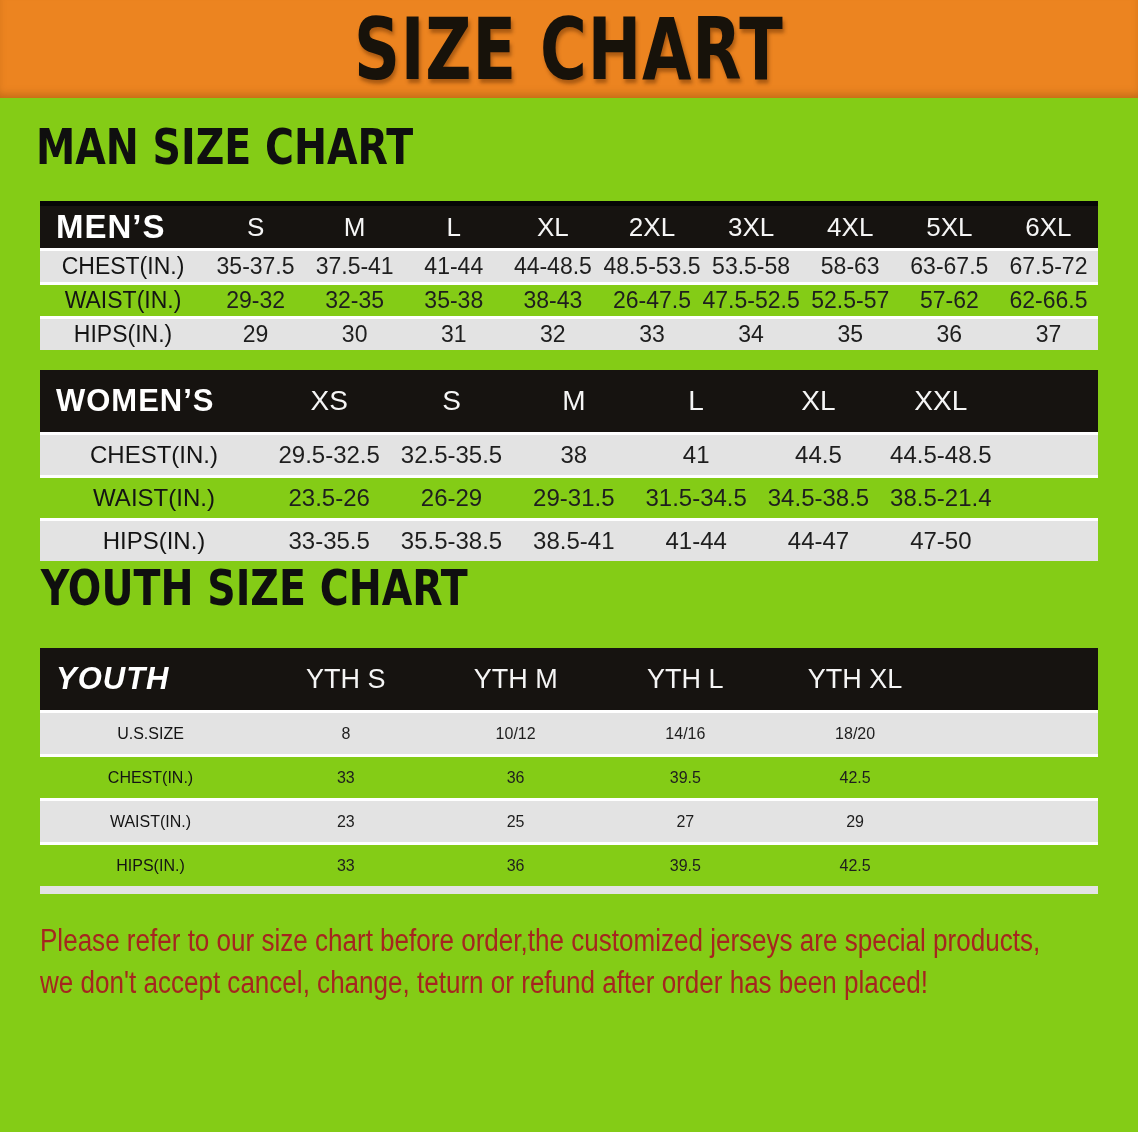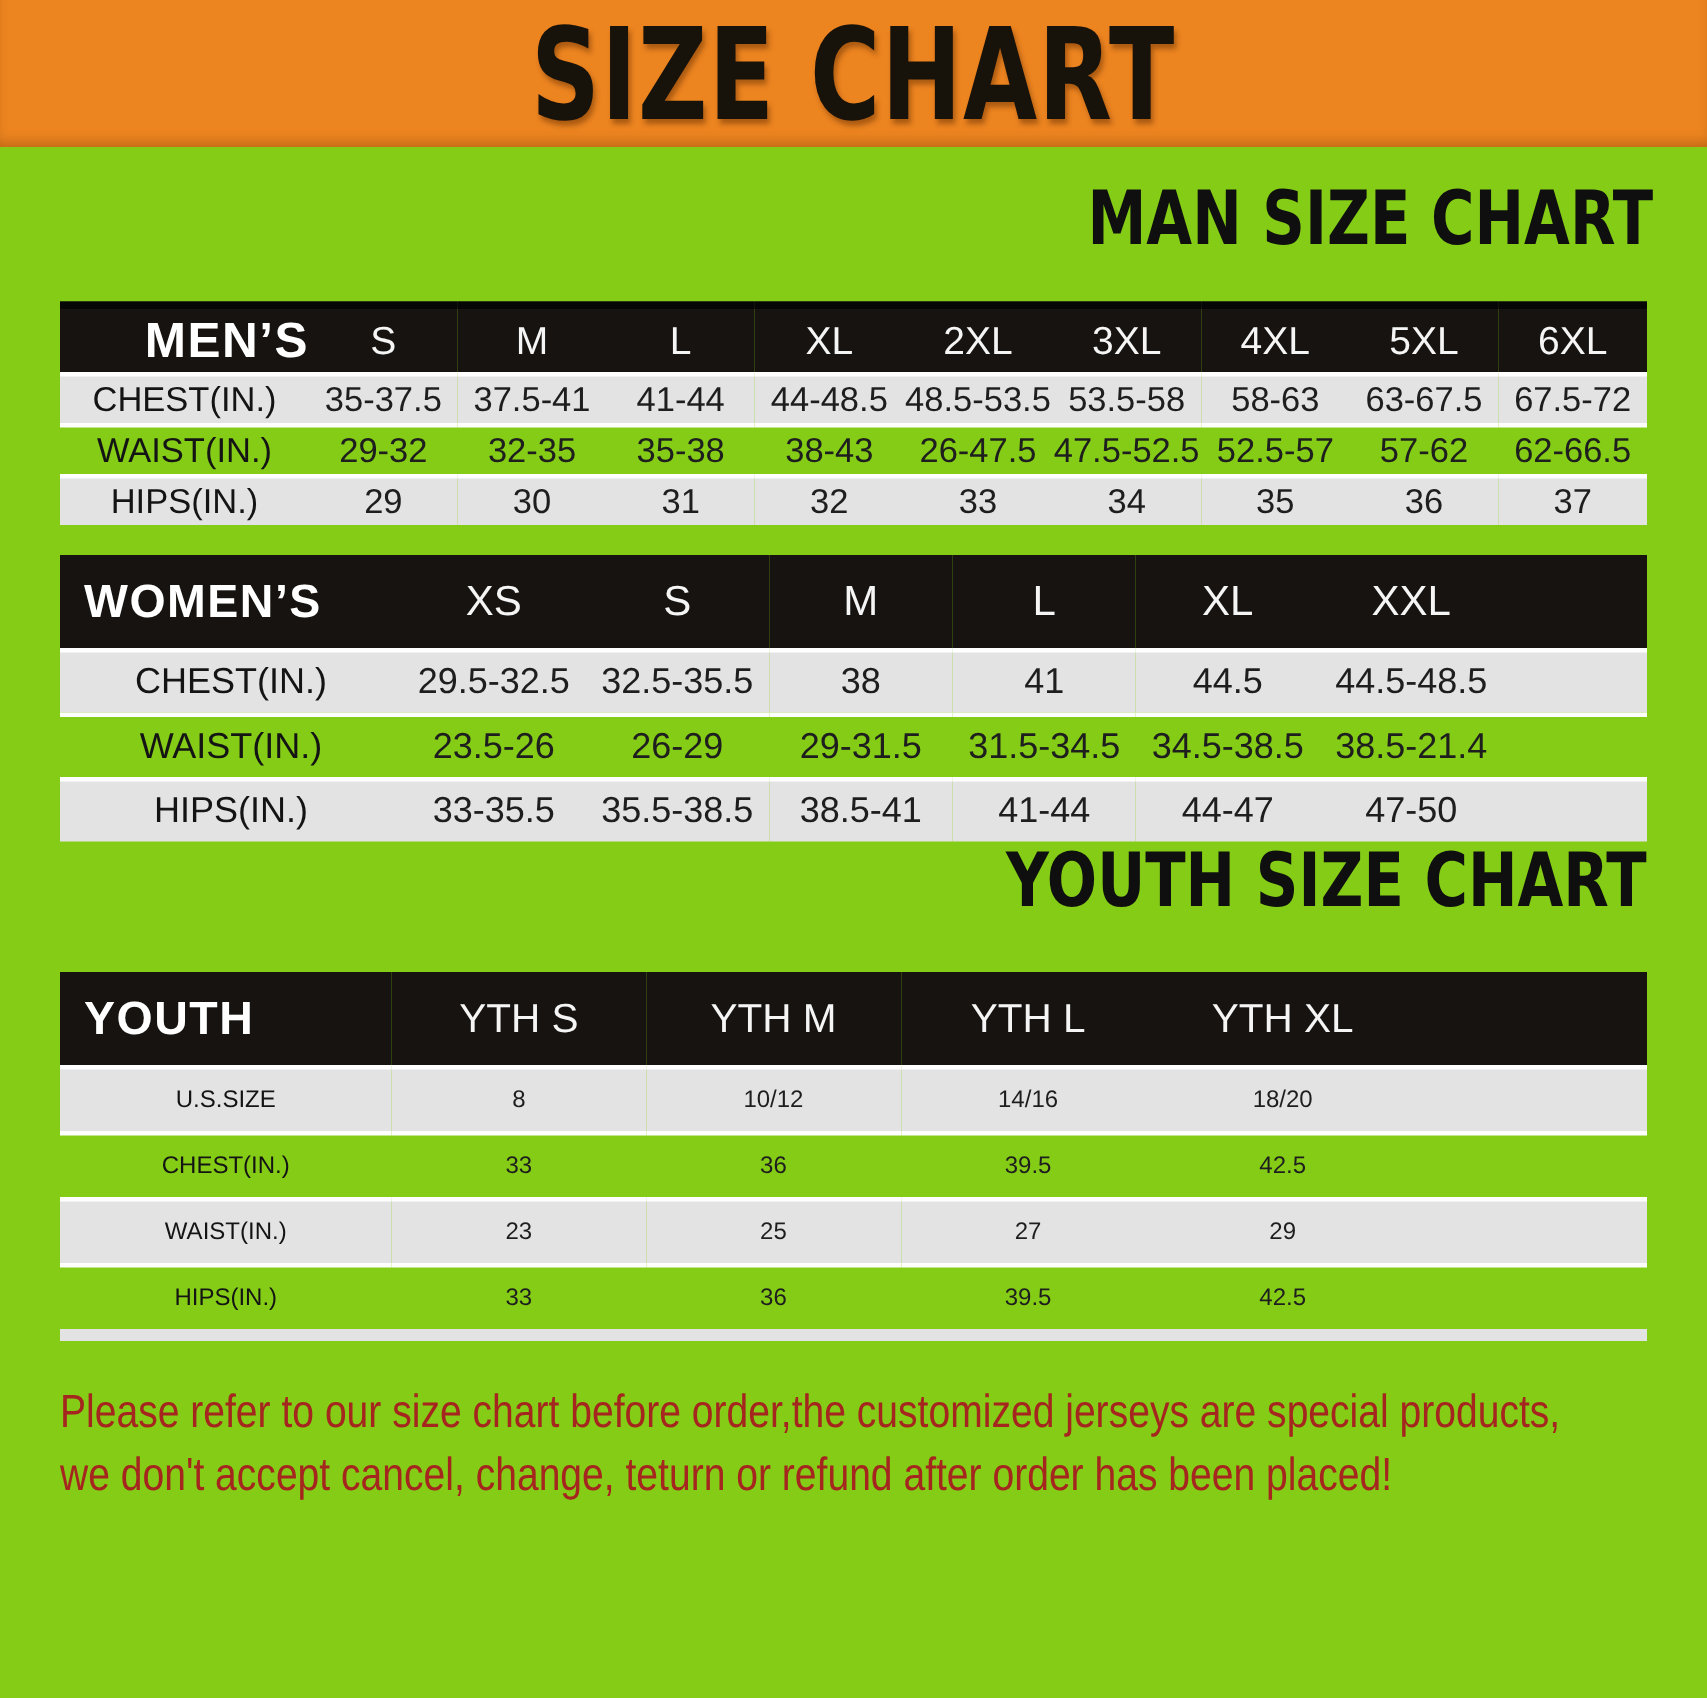--- a/index.html
+++ b/index.html
@@ -14,21 +14,21 @@
     box-shadow:inset 0 -6px 8px -3px rgba(110,55,0,.35);
   }
   .banner-title{
     display:inline-block;font-family:"DejaVu Sans",sans-serif;font-weight:bold;
     font-size:76px;color:#17120a;letter-spacing:1px;
     transform:scale(0.84,1.12);
     text-shadow:2px 3px 4px rgba(90,40,0,.45);
     white-space:nowrap;
   }
   
-  .section-heading{text-align:right;line-height:54px;}
+  .section-heading{text-align:left;line-height:54px;}
   .section-heading>span{
     display:inline-block;font-family:"DejaVu Sans",sans-serif;font-weight:bold;
     font-size:47px;color:#0f0f0f;transform:scale(0.84,1.06);white-space:nowrap;
   }
   .h1{margin-top:22px;}
   .h2{margin-top:34px;}
   .h3{}
   
   table{
     width:1058px;margin-left:40px;border-collapse:separate;border-spacing:0;
@@ -41,23 +41,23 @@
     background:var(--header_bar,#161310);color:#f5f5f5;text-align:center;
     vertical-align:middle;font-weight:normal;padding:0;
   }
   th.corner{text-align:left;padding-left:16px;font-weight:bold;letter-spacing:1px;color:#ffffff;}
   .tbl-men thead th{height:42px;border-top:5px solid #060606;font-size:26px;}
   .tbl-men th.corner{font-size:33px;}
   .tbl-women thead th{height:62px;font-size:28px;}
   .tbl-women th.corner{font-size:31px;}
   .tbl-youth thead th{height:62px;font-size:27px;}
   .tbl-youth th.corner{font-size:31px;}
-  .tbl-men th.corner{width:150px;text-align:right;}
+  .tbl-men th.corner{width:150px;}
   .tbl-women th.corner{width:212px;}
-  .tbl-youth th.corner{width:205px;}
+  .tbl-youth th.corner{width:205px;font-style:italic;}
   .tbl-women th.filler{width:96px;}
   .tbl-youth th.filler{width:158px;}
   tbody td{
     text-align:center;color:#1e1e1e;border-top:3px solid #ffffff;
     padding:0;vertical-align:middle;
   }
   tbody tr:nth-child(odd) td{background:var(--row_stripe,#e3e3e3);}
   .tbl-men tbody td{height:31px;font-size:23px;}
   .tbl-women tbody td{height:40px;font-size:24px;}
   .tbl-youth tbody td{height:41px;font-size:16px;}

